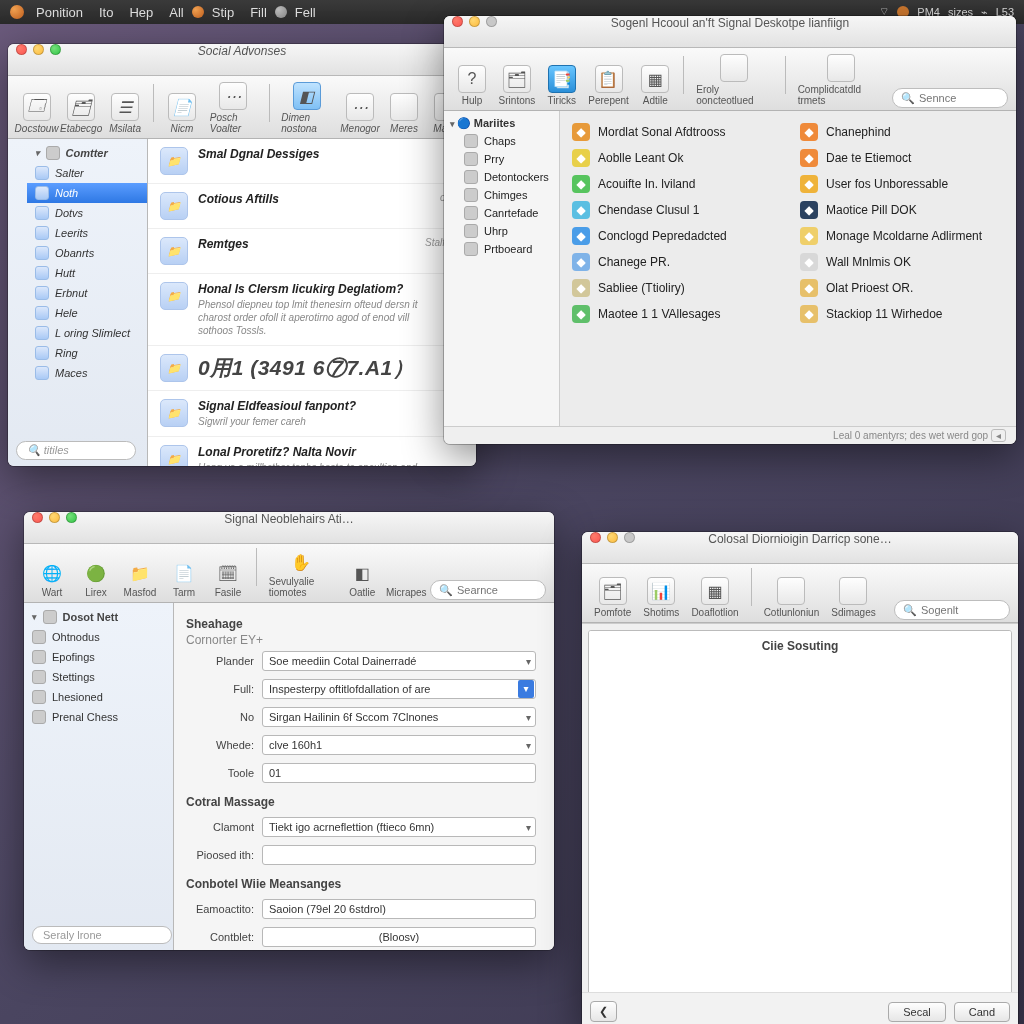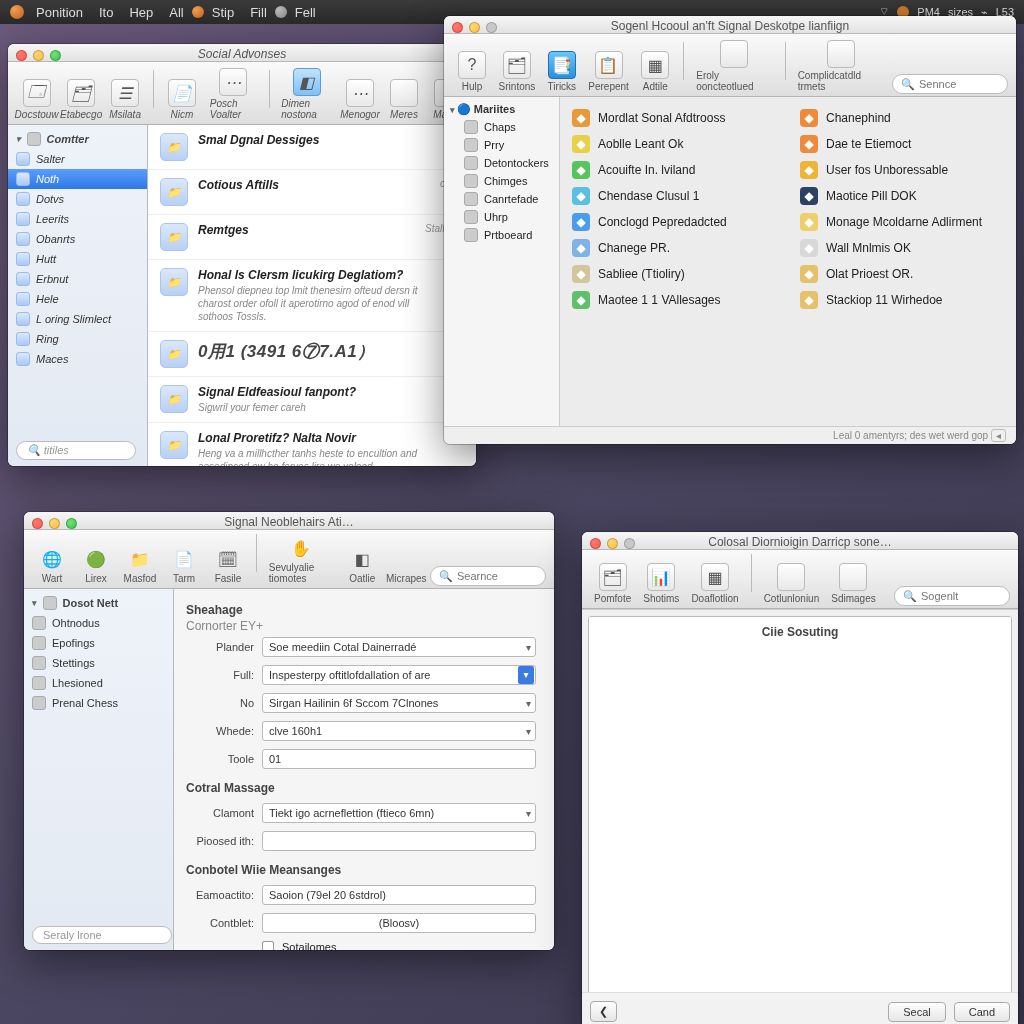--- a/index.html
+++ b/index.html
@@ -19,23 +19,23 @@
   .menubar .status { margin-left: auto; display: flex; gap: 8px; align-items: center; font-size: 11px; }
   .apple-orb { width: 14px; height: 14px; border-radius: 50%; background: radial-gradient(circle at 30% 30%, #f0a050, #c06020); margin-right: 4px;}
   .orb-s { width: 12px; height: 12px; border-radius: 50%; display:inline-block; vertical-align:middle;}
   
   .window {
     position: absolute; border-radius: 6px; overflow: hidden;
     box-shadow: 0 12px 40px rgba(0,0,0,.45), 0 0 0 1px rgba(0,0,0,.25);
     background: #ececec; display: flex; flex-direction: column;
   }
   .titlebar {
-    height: 18px; background: linear-gradient(#f6f6f6, #e2e2e2);
+    height: 32px; background: linear-gradient(#f6f6f6, #e2e2e2);
     border-bottom: 1px solid #b8b8b8;
-    display: flex; align-items: flex-end; padding: 0 8px; font-size: 12px; color: #444;
+    display: flex; align-items: flex-start; padding: 0 8px; font-size: 12px; color: #444;
     position: relative;
   }
   .traffic { display: flex; gap: 6px; }
   .tl { width: 11px; height: 11px; border-radius: 50%; border: .5px solid rgba(0,0,0,.2);}
   .tl.r { background: radial-gradient(circle at 35% 35%, #ff7b6b, #fc5753);}
   .tl.y { background: radial-gradient(circle at 35% 35%, #ffd873, #fdbc40);}
   .tl.g { background: radial-gradient(circle at 35% 35%, #75e07a, #33c748);}
   .tl.gray{ background: #c8c8c8;}
   .title-center {
     position: absolute; left: 0; right: 0; text-align: center; pointer-events: none;
@@ -199,21 +199,21 @@
       <div class="tb-btn">
         <div class="tb-icon" style=""></div>
         <span>Meres</span>
       </div>
       <div class="tb-btn">
         <div class="tb-icon" style=""></div>
         <span>May lo</span>
       </div>
     </div>
   <div class="body-split">
-    <div class="sidebar" id="w1sb" style="position:relative;padding-bottom:30px;">
+    <div class="sidebar" id="w1sb" style="position:relative;padding-bottom:30px;padding-left:19px;">
     <div class="sb-item header disclosure open">
           <span class="sb-ico gray"></span>
           <span>Comtter</span>
         </div>
         <div class="sb-item">
           <span class="sb-ico "></span>
           <span>Salter</span>
         </div>
         <div class="sb-item sel">
           <span class="sb-ico "></span>
@@ -282,21 +282,21 @@
         <div class="row">
           <div class="ico">📁</div>
           <div class="list-col">
             <div class="ttl" style="">Honal ls Clersm licukirg Deglatiom?</div>
             <div class="sub">Phensol diepneu top lmit thenesirn ofteud dersn it charost order ofoll it aperotirno agod of enod vill sothoos Tossls.</div>
           </div>
         </div>
         <div class="row">
           <div class="ico">📁</div>
           <div class="list-col">
-            <div class="ttl" style="font-size:17px;color:#444;letter-spacing:.5px">0用1 (3491 6⑦7.A1）</div>
+            <div class="ttl" style="font-size:21px;color:#444;letter-spacing:.5px">0用1 (3491 6⑦7.A1）</div>
           </div>
           <div class="meta" style="font-size:16px;color:#888">›</div>
         </div>
         <div class="row">
           <div class="ico">📁</div>
           <div class="list-col">
             <div class="ttl" style="">Signal Eldfeasioul fanpont?</div>
             <div class="sub">Sigwril your femer careh</div>
           </div>
         </div>

